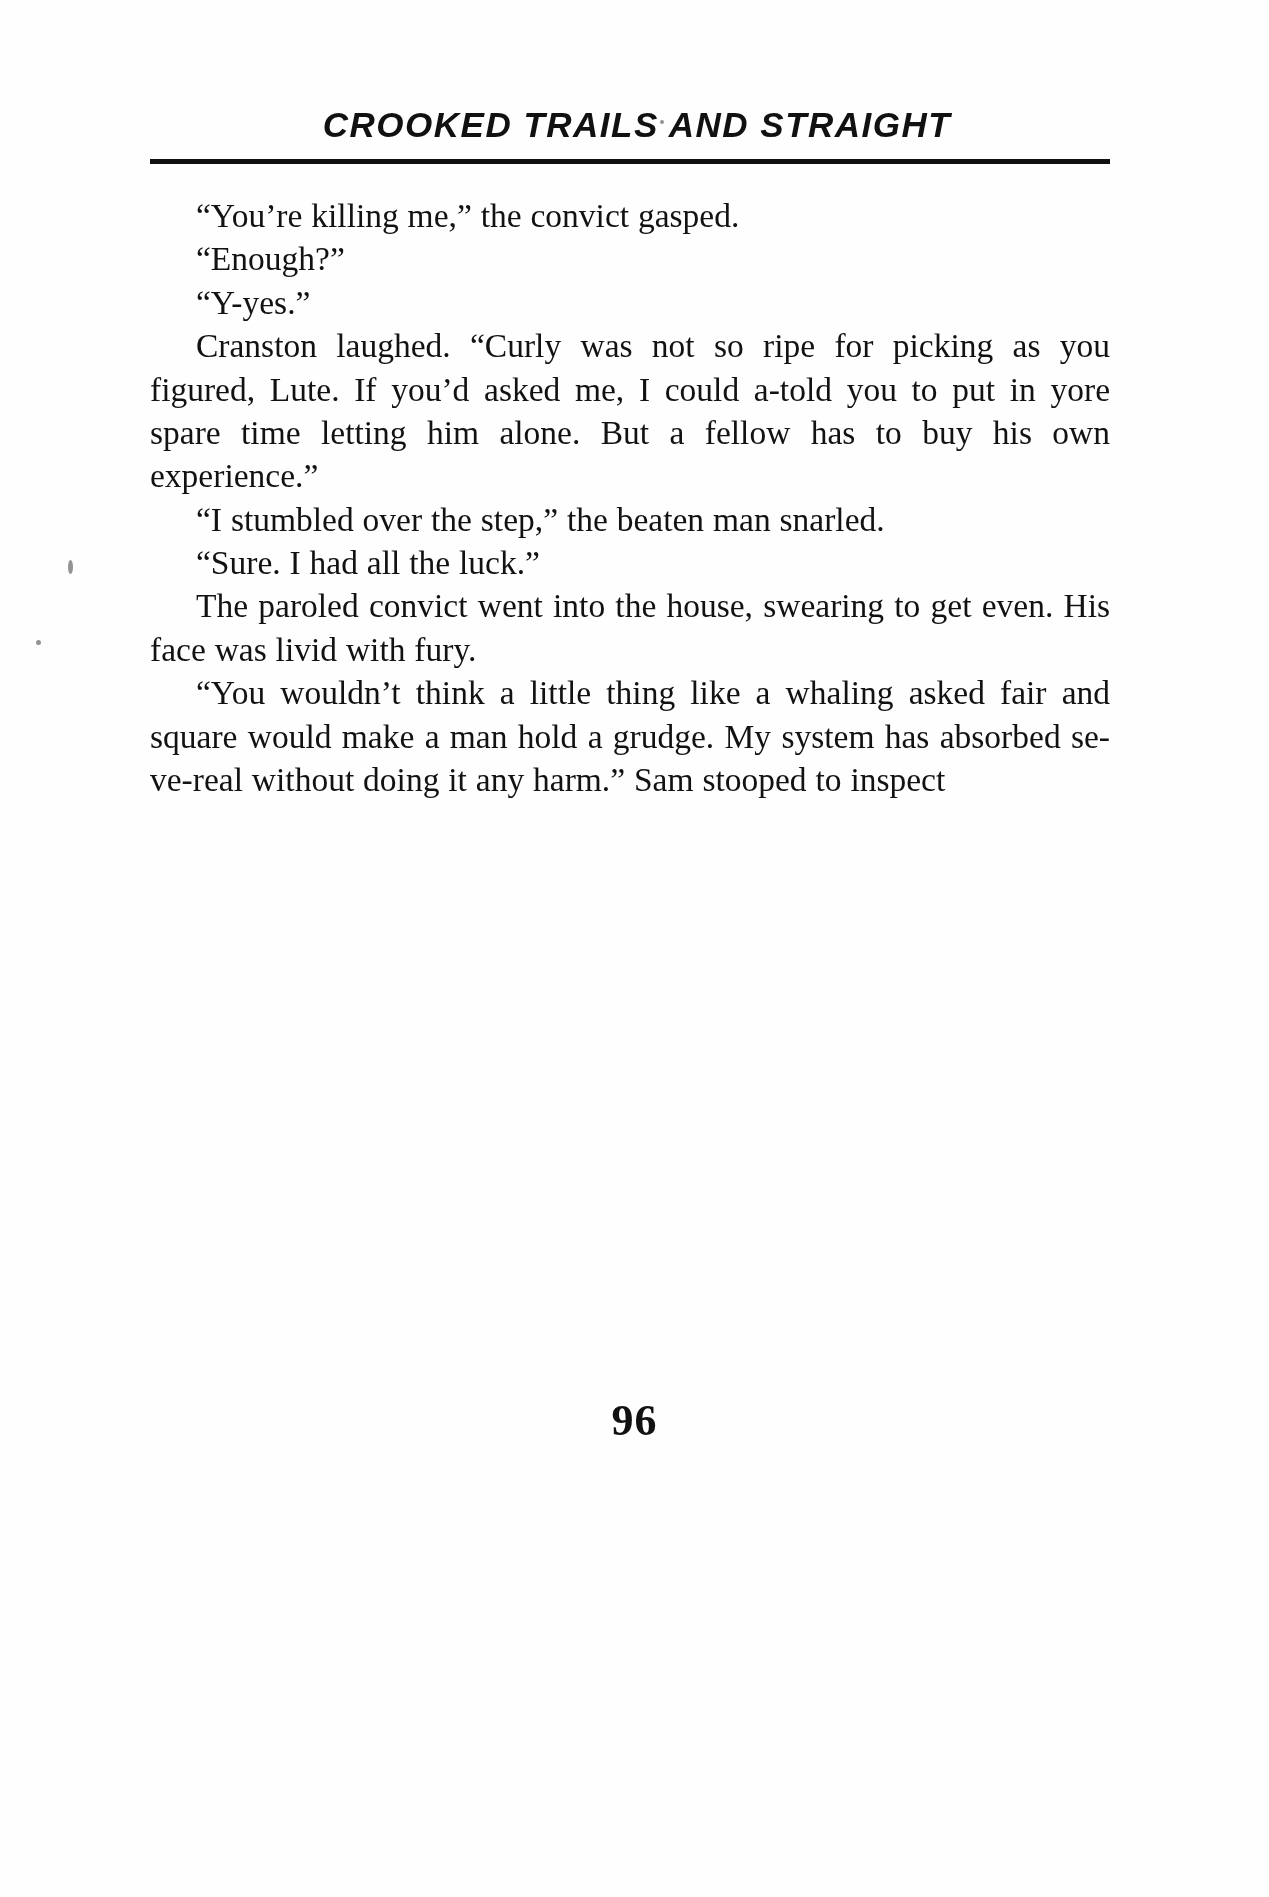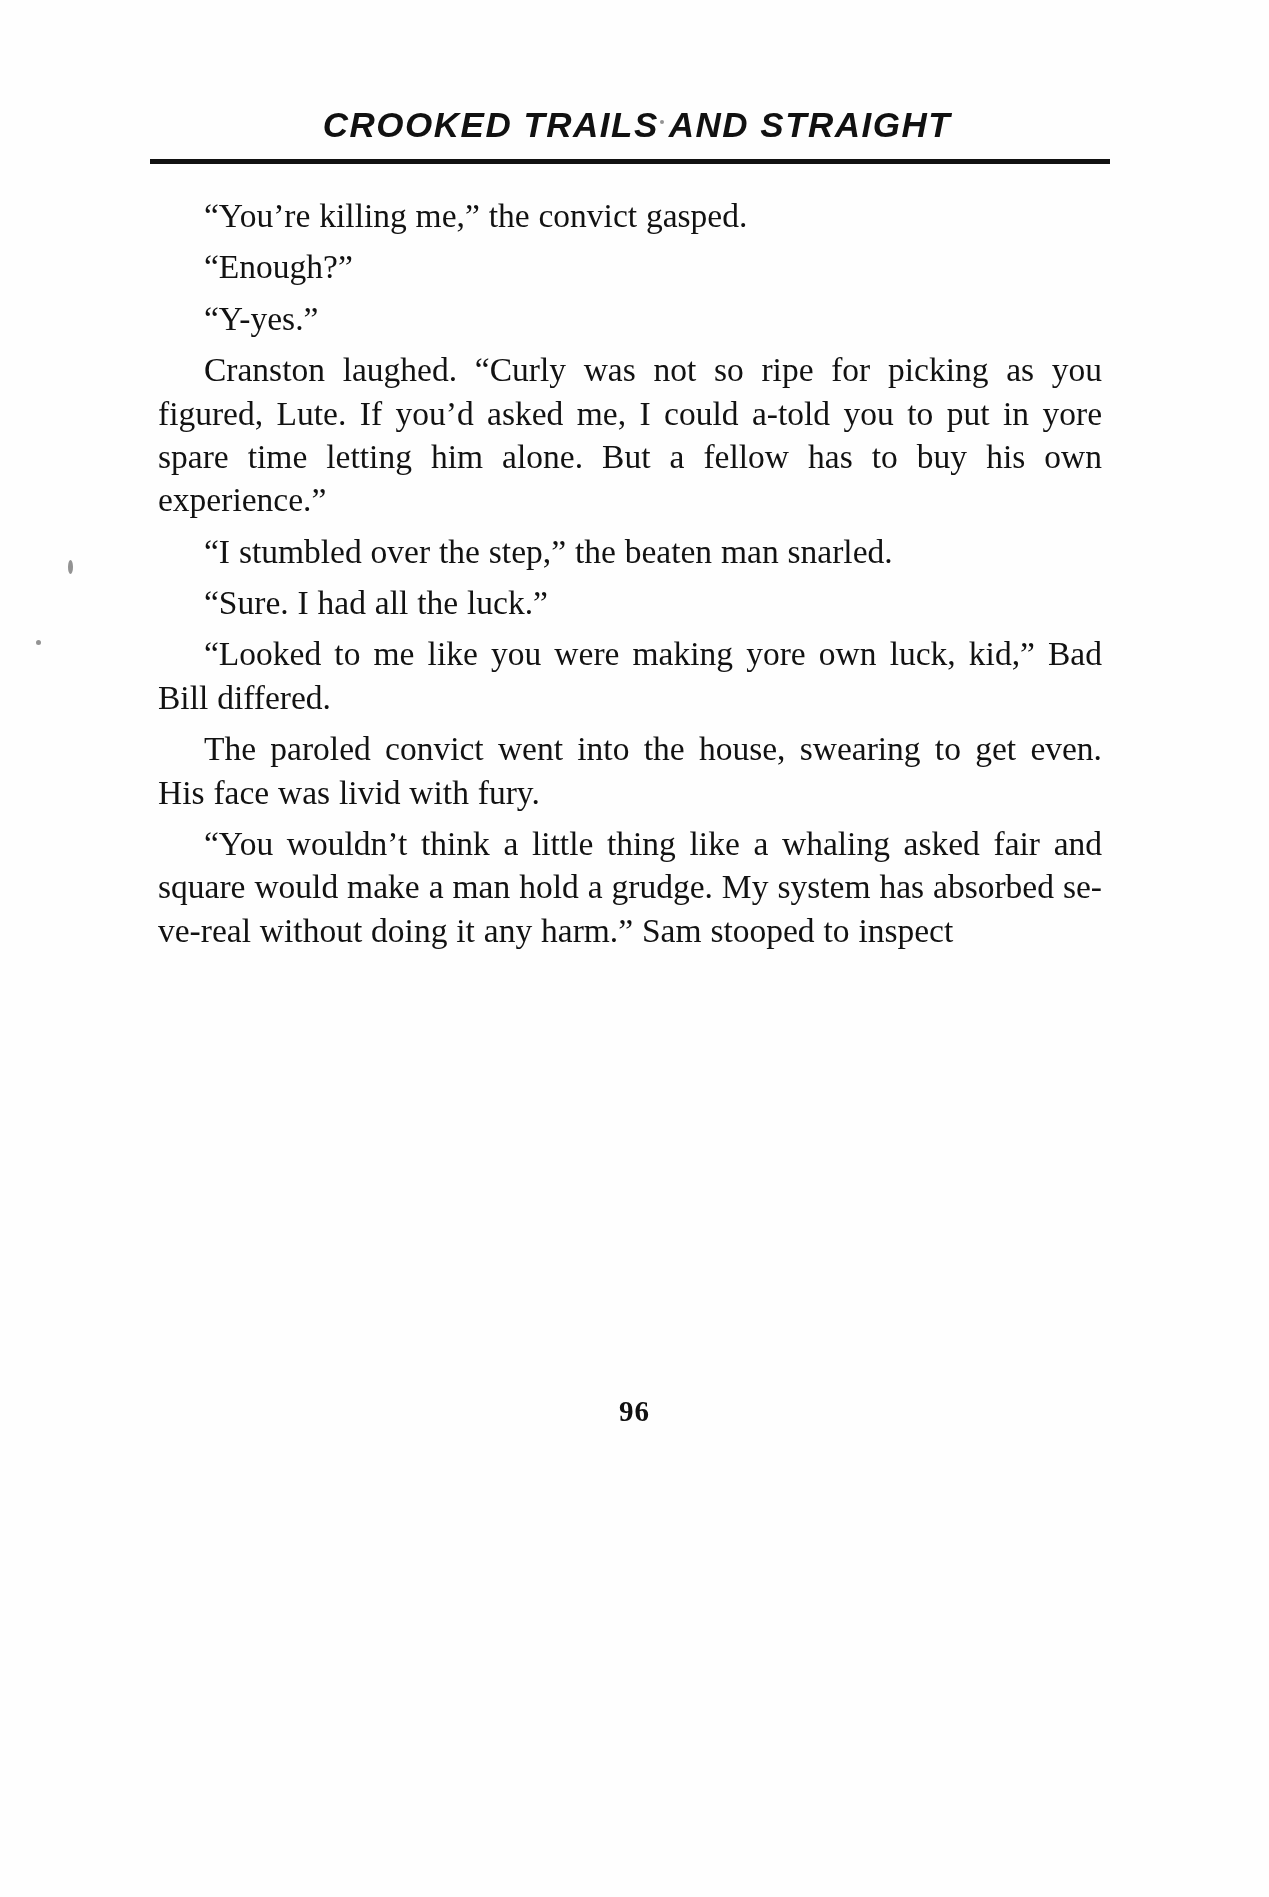--- a/index.html
+++ b/index.html
@@ -50,36 +50,36 @@
     content: "";
     position: absolute;
     right: 0;
     top: -2px;
     width: 46px;
     height: 8px;
     background: #111;
     border-radius: 1px;
   }
   .body-text p {
-    margin: 8px;
+    margin: 0;
     font-size: 33.5px;
     line-height: 1.295;
     text-align: justify;
     text-justify: inter-word;
     text-indent: 46px;
     color: #121212;
     word-spacing: 0.5px;
   }
   .folio {
     position: absolute;
     left: 0;
     right: 0;
     top: 1395px;
     text-align: center;
-    font-size: 29px;
+    font-size: 44px;
     font-weight: bold;
     font-family: "Liberation Serif", serif;
     color: #111;
     letter-spacing: 1px;
   }
   
   .speck {
     position: absolute;
     background: #3a3a3a;
     opacity: 0.55;
@@ -100,21 +100,20 @@
     <div class="running-head">CROOKED TRAILS AND STRAIGHT</div>
     <hr class="head-rule">
 
     <div class="body-text">
       <p>“You’re killing me,” the convict gasped.</p>
       <p>“Enough?”</p>
       <p>“Y-yes.”</p>
       <p>Cranston laughed.  “Curly was not so ripe for picking as you figured, Lute.  If you’d asked me, I could a-told you to put in yore spare time letting him alone.  But a fellow has to buy his own experience.”</p>
       <p>“I stumbled over the step,” the beaten man snarled.</p>
       <p>“Sure.  I had all the luck.”</p>
-      <p>“Looked to me like you were making yore own luck, kid,” Bad Bill differed.</p>
       <p>The paroled convict went into the house, swearing to get even.  His face was livid with fury.</p>
       <p>“You wouldn’t think a little thing like a whaling asked fair and square would make a man hold a grudge.  My system has absorbed se-ve-real without doing it any harm.”  Sam stooped to inspect</p>
     </div>
 
   </div>
 
   <div class="folio">96</div>
 
 </div>
 

